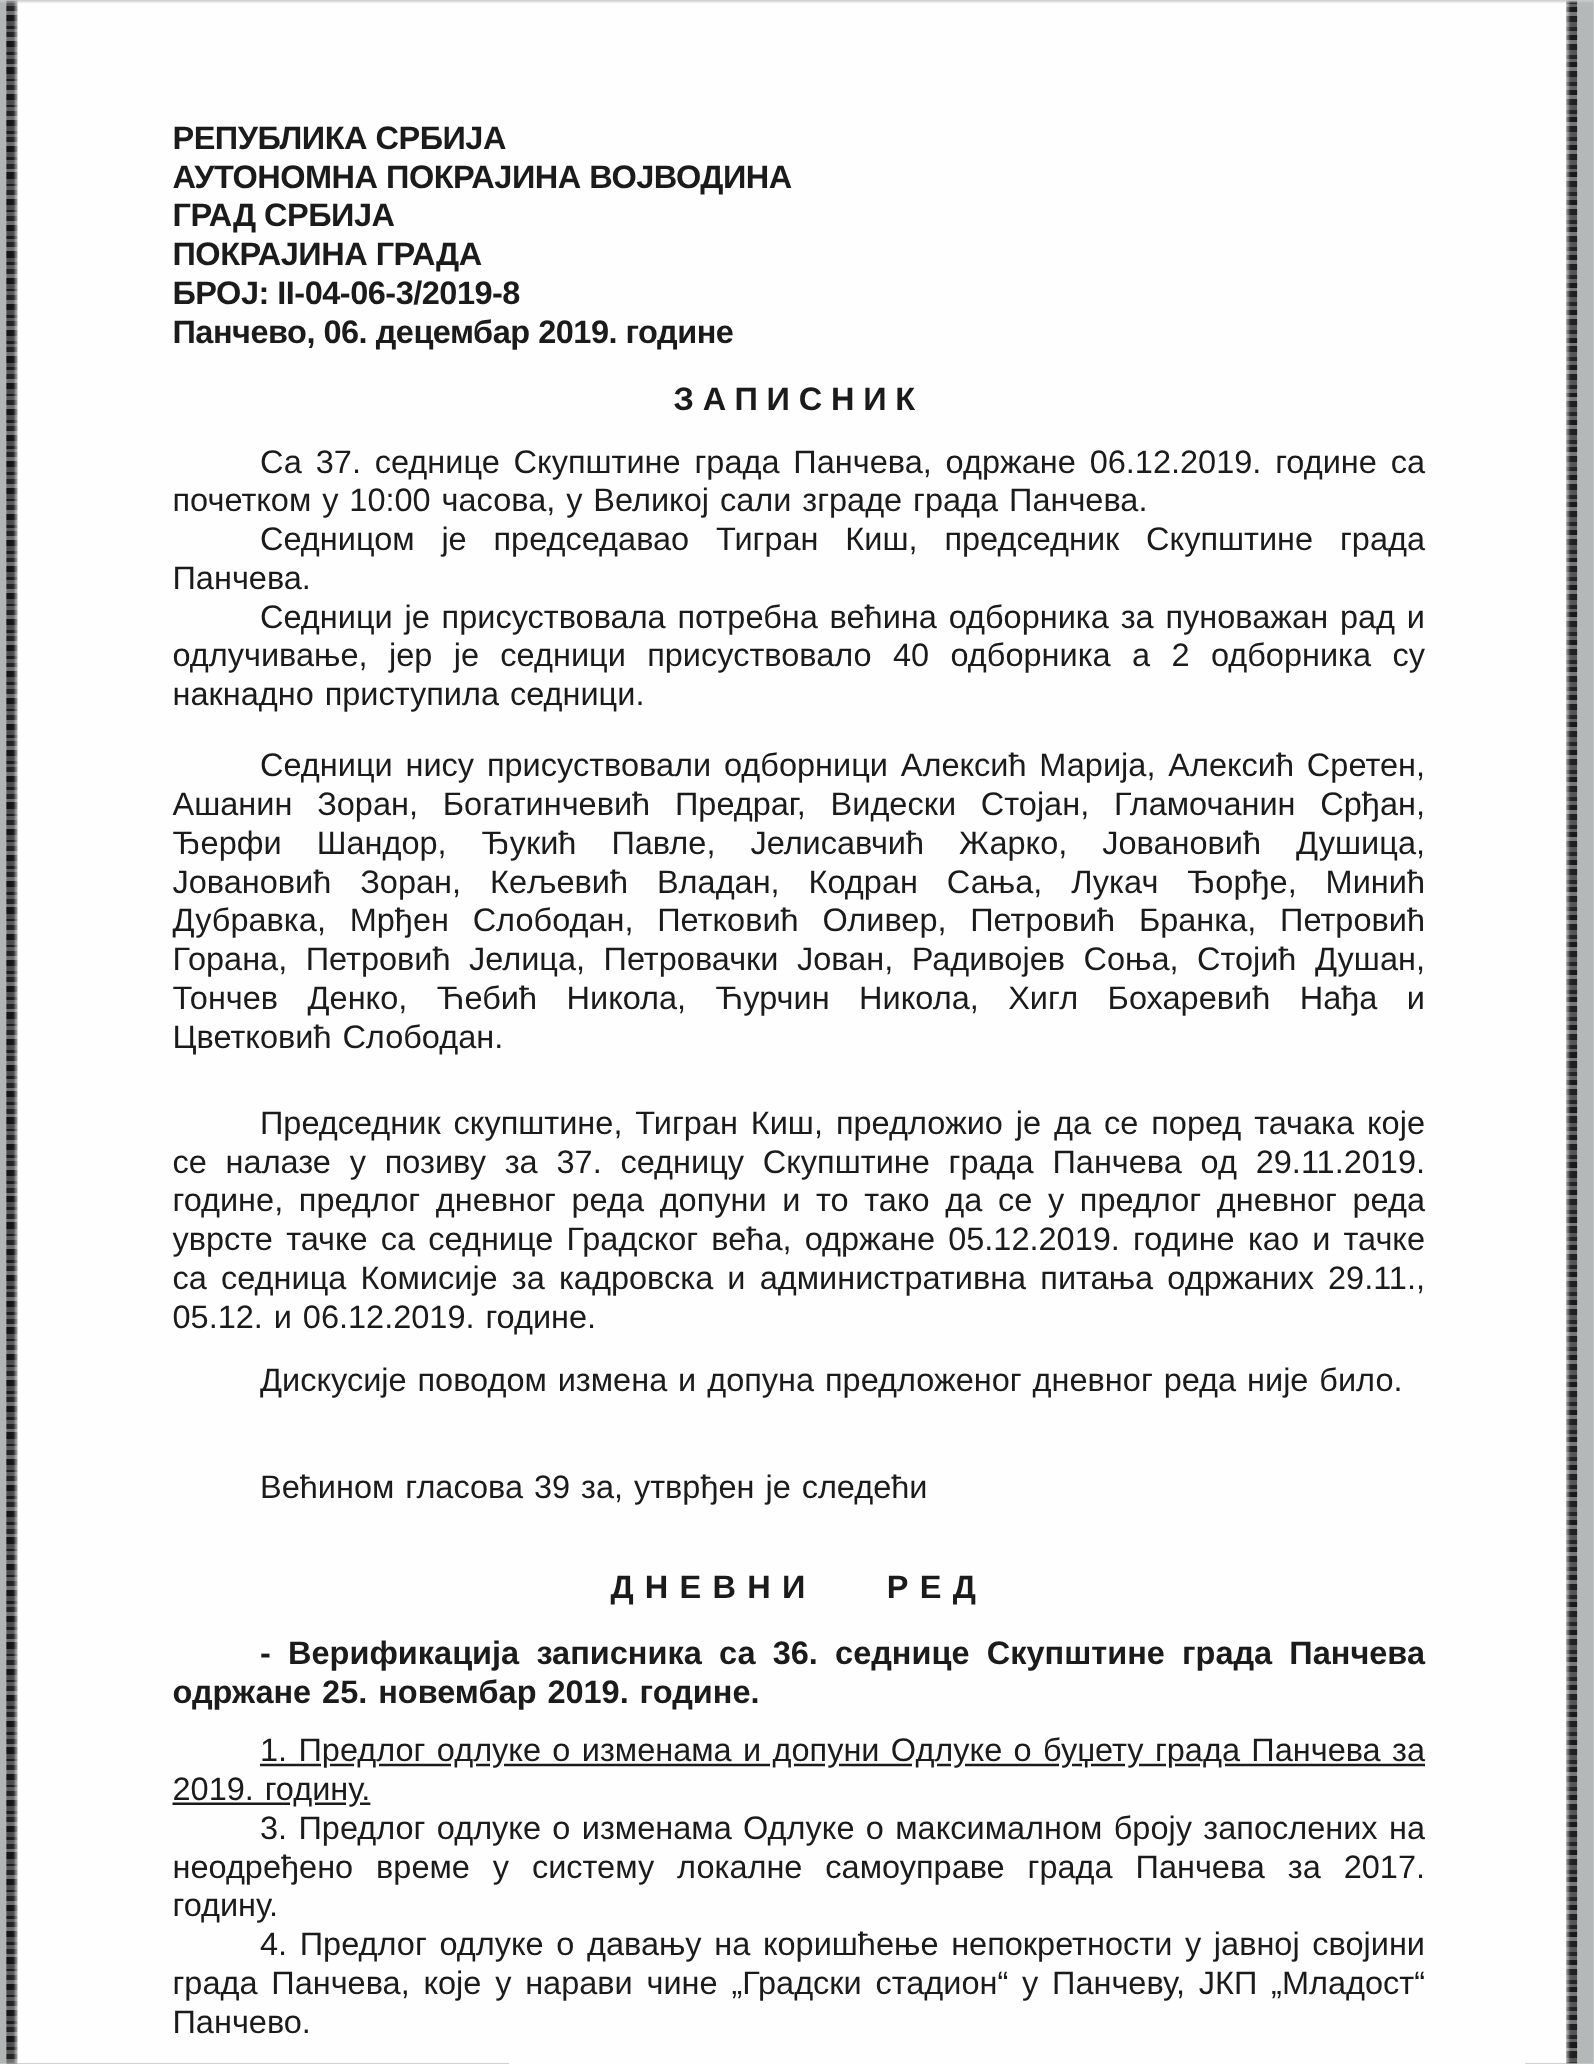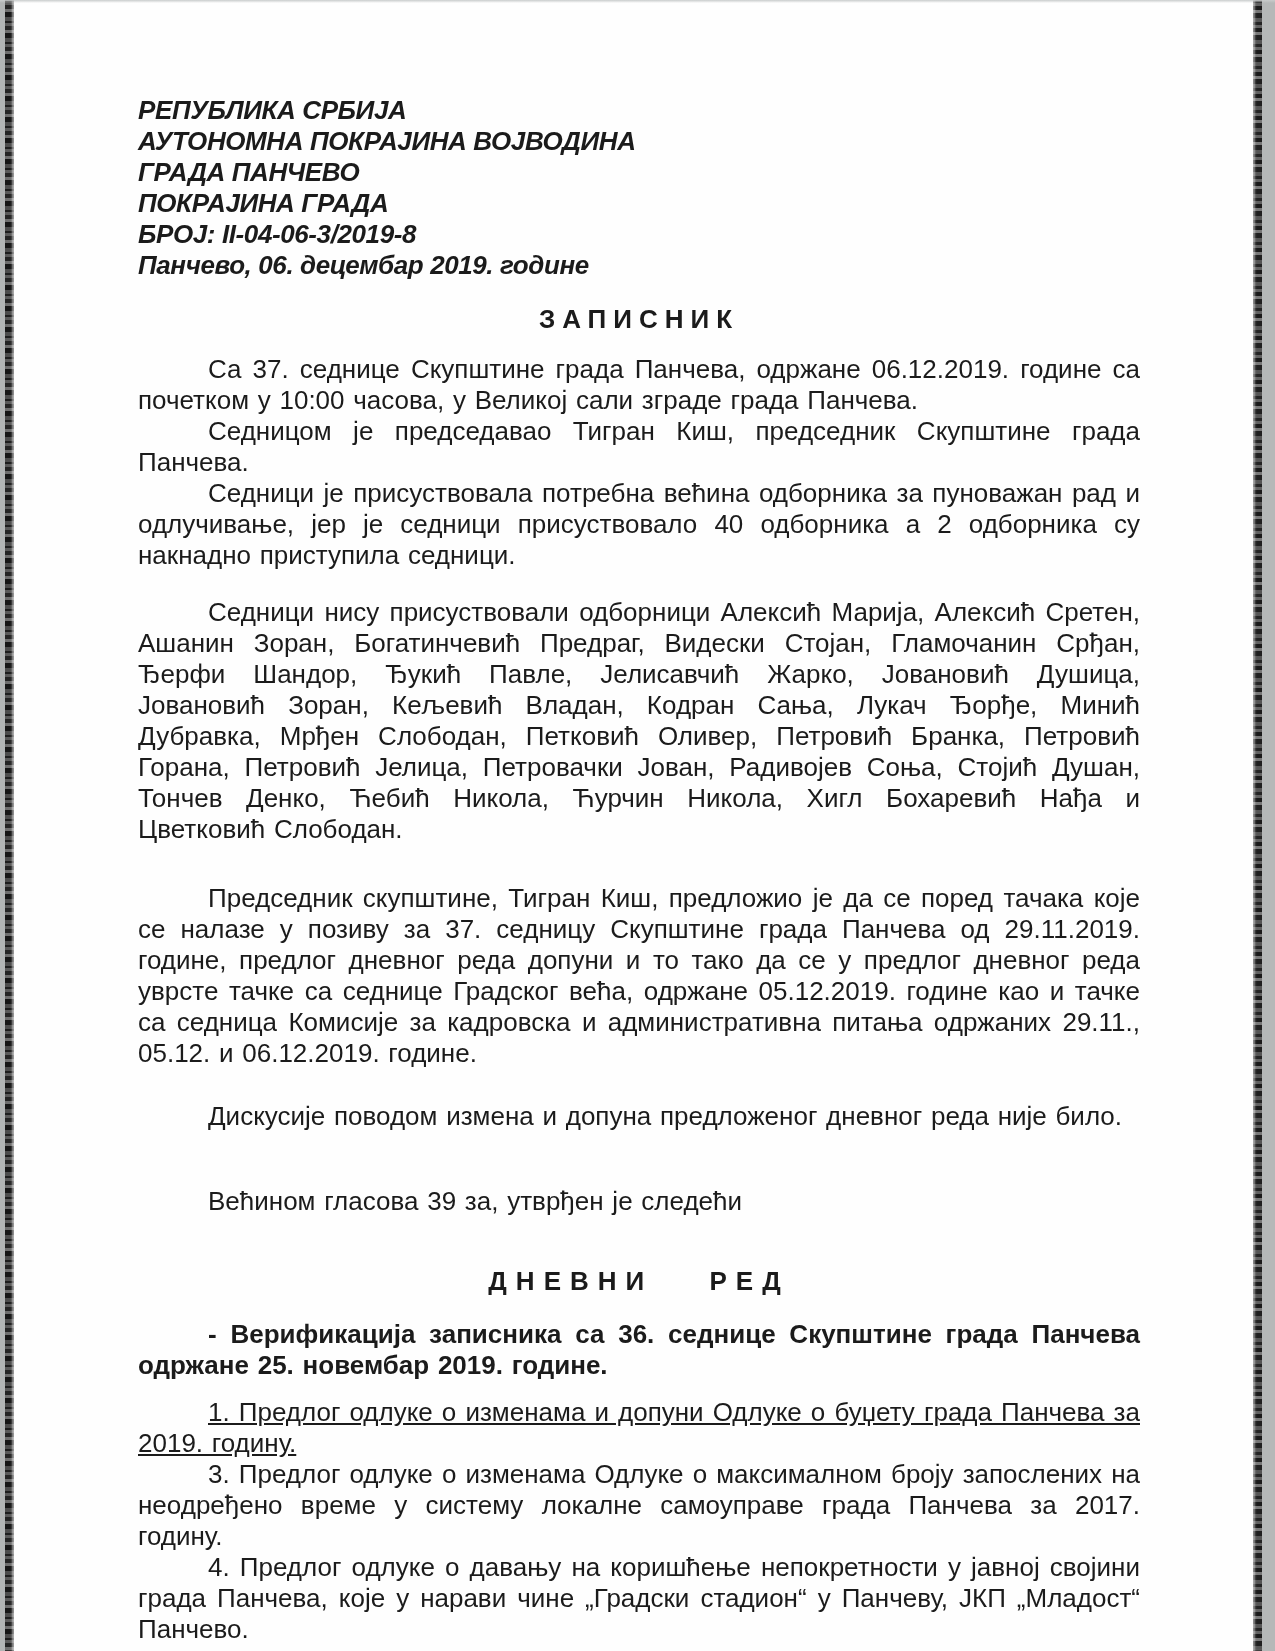--- a/index.html
+++ b/index.html
@@ -34,35 +34,35 @@
   .edge-top { position: absolute; top: 0; left: 0; right: 0; height: 3px;
     background: linear-gradient(180deg, #c9cccc, rgba(255,255,255,0)); }
 
   .content {
     position: relative;
     padding: 95px 135px 40px 138px; 
     font-size: 26px;
     line-height: 31px;
   }
   .doc-header { font-weight: 700; }
-  .doc-header div { white-space: nowrap; letter-spacing: -0.4px; font-style: italic; }
+  .doc-header div { white-space: nowrap; letter-spacing: -0.4px; }
 
   .title-zapisnik {
     margin: 23px 0 19px;
     text-align: center;
     font-weight: 700;
     letter-spacing: 7px;
   }
   .para {
     text-align: justify;
     text-indent: 70px;
     word-spacing: 1.5px;
     margin: 0;
   }
-  .gap-small  { margin-top: 32px; }
+  .gap-small  { margin-top: 20px; }
   .gap-medium { margin-top: 26px; }
   .gap-large  { margin-top: 38px; }
   .gap-xlarge { margin-top: 54px; }
 
   .agenda-heading {
     margin: 49px 0 22px;
     text-align: center;
     font-weight: 700;
     letter-spacing: 9px;
     word-spacing: 40px;
@@ -78,21 +78,21 @@
   <div class="edge edge-left-dark"></div>
   <div class="edge edge-right-dark"></div>
   <div class="edge edge-right-outer"></div>
   <div class="edge-top"></div>
 
   <div class="content">
 
     <div class="doc-header">
       <div>РЕПУБЛИКА СРБИЈА</div>
       <div>АУТОНОМНА ПОКРАЈИНА ВОЈВОДИНА</div>
-      <div>ГРАДА ПАНЧЕВО</div>
+      <div>ГРАД СРБИЈА</div>
       <div>ПОКРАЈИНА ГРАДА</div>
       <div>БРОЈ: II-04-06-3/2019-8</div>
       <div>Панчево, 06. децембар 2019. године</div>
     </div>
 
     <div class="title-zapisnik">ЗАПИСНИК</div>
 
     <p class="para">Са 37. седнице Скупштине града Панчева, одржане 06.12.2019. године са почетком у 10:00 часова, у Великој сали зграде града Панчева.</p>
     <p class="para">Седницом је председавао Тигран Киш, председник Скупштине града Панчева.</p>
     <p class="para">Седници је присуствовала потребна већина одборника за пуноважан рад и одлучивање, јер је седници присуствовало 40 одборника а 2 одборника су накнадно приступила седници.</p>

